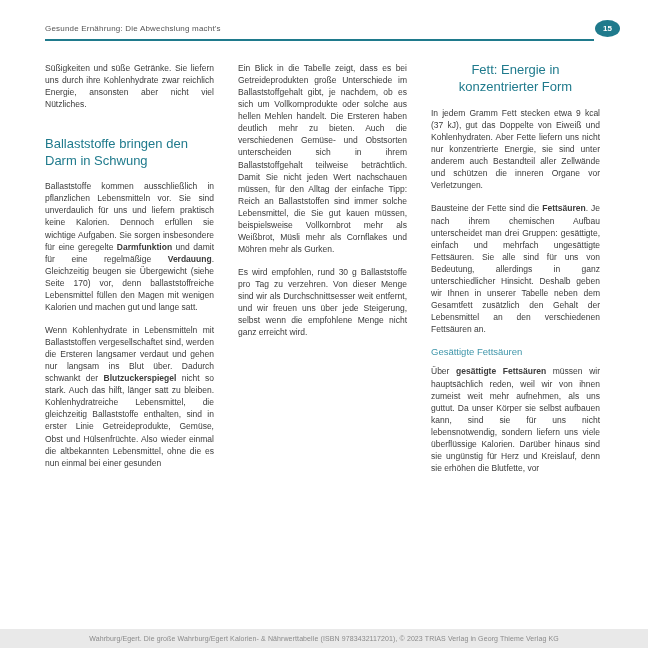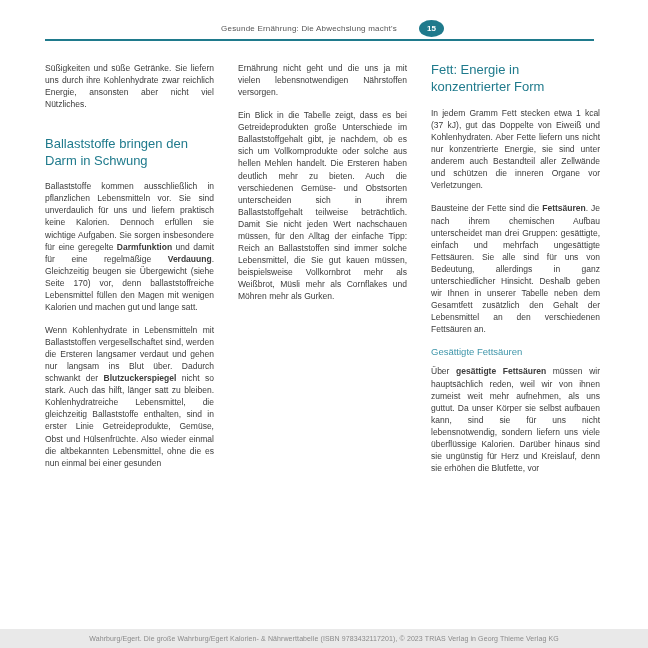--- a/index.html
+++ b/index.html
@@ -15,21 +15,21 @@
   .page{
     position:relative;
     width:648px;height:648px;
     background:#ffffff;
     overflow:hidden;
   }
   .header{
     position:absolute;top:20px;left:45px;right:28px;
   }
   .header-row{
-    display:flex;justify-content:center;align-items:center;gap:22px;
+    display:flex;justify-content:space-between;align-items:center;gap:22px;
   }
   .running-head{
     font-size:8px;color:#555555;letter-spacing:0.2px;
   }
   .page-badge{
     width:25px;height:17px;border-radius:50%;
     background:var(--accent);color:#ffffff;
     font-size:8px;font-weight:bold;
     display:flex;align-items:center;justify-content:center;
     flex:0 0 auto;
@@ -50,21 +50,21 @@
     text-align:justify;margin-bottom:11px;
   }
   .heading{
     font-size:13px;line-height:1.27;font-weight:normal;
     color:var(--accent);
     margin-top:26px;margin-bottom:11px;
   }
   .heading-top{
     font-size:13px;line-height:1.27;font-weight:normal;
     color:var(--accent);
-    margin-top:0;margin-bottom:12px;
+    margin-top:0;margin-bottom:12px;text-align:center;
   }
   .subheading{
     font-size:9.5px;line-height:1.3;font-weight:normal;
     color:var(--subhead);
     margin-top:10px;margin-bottom:7px;
   }
   .footer-bar{
     position:absolute;left:0;right:0;bottom:0;height:19px;
     background:var(--footerbg);
     display:flex;align-items:center;justify-content:center;
@@ -90,27 +90,27 @@
   <main class="columns">
 
     <section class="col">
       <p class="body">Süßigkeiten und süße Getränke. Sie liefern uns durch ihre Kohlenhydrate zwar reichlich Energie, ansonsten aber nicht viel Nützliches.</p>
       <h2 class="heading">Ballaststoffe bringen den Darm in Schwung</h2>
       <p class="body"><span>Ballaststoffe kommen ausschließlich in pflanzlichen Lebensmitteln vor. Sie sind unverdaulich für uns und liefern praktisch keine Kalorien. Dennoch erfüllen sie wichtige Aufgaben. Sie sorgen insbesondere für eine geregelte </span><span style="font-weight: bold;">Darmfunktion</span><span> und damit für eine regelmäßige </span><span style="font-weight: bold;">Verdauung</span><span>. Gleichzeitig beugen sie Übergewicht (siehe Seite 170) vor, denn ballaststoffreiche Lebensmittel füllen den Magen mit wenigen Kalorien und machen gut und lange satt.</span></p>
       <p class="body"><span>Wenn Kohlenhydrate in Lebensmitteln mit Ballaststoffen vergesellschaftet sind, werden die Ersteren langsamer verdaut und gehen nur langsam ins Blut über. Dadurch schwankt der </span><span style="font-weight: bold;">Blutzuckerspiegel</span><span> nicht so stark. Auch das hilft, länger satt zu bleiben. Kohlenhydratreiche Lebensmittel, die gleichzeitig Ballaststoffe enthalten, sind in erster Linie Getreideprodukte, Gemüse, Obst und Hülsenfrüchte. Also wieder einmal die altbekannten Lebensmittel, ohne die es nun einmal bei einer gesunden</span></p>
     </section>
 
     <section class="col">
-      <p class="body">Ernährung nicht geht und die uns ja mit vielen lebensnotwendigen Nährstoffen versorgen.</p>
       <p class="body">Ein Blick in die Tabelle zeigt, dass es bei Getreideprodukten große Unterschiede im Ballaststoffgehalt gibt, je nachdem, ob es sich um Vollkornprodukte oder solche aus hellen Mehlen handelt. Die Ersteren haben deutlich mehr zu bieten. Auch die verschiedenen Gemüse- und Obstsorten unterscheiden sich in ihrem Ballaststoffgehalt teilweise beträchtlich. Damit Sie nicht jeden Wert nachschauen müssen, für den Alltag der einfache Tipp: Reich an Ballaststoffen sind immer solche Lebensmittel, die Sie gut kauen müssen, beispielsweise Vollkornbrot mehr als Weißbrot, Müsli mehr als Cornflakes und Möhren mehr als Gurken.</p>
+      <p class="body">Es wird empfohlen, rund 30 g Ballaststoffe pro Tag zu verzehren. Von dieser Menge sind wir als Durchschnittsesser weit entfernt, und wir freuen uns über jede Steigerung, selbst wenn die empfohlene Menge nicht ganz erreicht wird.</p>
     </section>
 
     <section class="col">
       <h2 class="heading-top">Fett: Energie in konzentrierter Form</h2>
-      <p class="body">In jedem Gramm Fett stecken etwa 1 kcal (37 kJ), gut das Doppelte von Eiweiß und Kohlenhydraten. Aber Fette liefern uns nicht nur konzentrierte Energie, sie sind unter anderem auch Bestandteil aller Zellwände und schützen die inneren Organe vor Verletzungen.</p>
+      <p class="body">In jedem Gramm Fett stecken etwa 9 kcal (37 kJ), gut das Doppelte von Eiweiß und Kohlenhydraten. Aber Fette liefern uns nicht nur konzentrierte Energie, sie sind unter anderem auch Bestandteil aller Zellwände und schützen die inneren Organe vor Verletzungen.</p>
       <p class="body"><span>Bausteine der Fette sind die </span><span style="font-weight: bold;">Fettsäuren</span><span>. Je nach ihrem chemischen Aufbau unterscheidet man drei Gruppen: gesättigte, einfach und mehrfach ungesättigte Fettsäuren. Sie alle sind für uns von Bedeutung, allerdings in ganz unterschiedlicher Hinsicht. Deshalb geben wir Ihnen in unserer Tabelle neben dem Gesamtfett zusätzlich den Gehalt der Lebensmittel an den verschiedenen Fettsäuren an.</span></p>
       <h3 class="subheading">Gesättigte Fettsäuren</h3>
       <p class="body"><span>Über </span><span style="font-weight: bold;">gesättigte Fettsäuren</span><span> müssen wir hauptsächlich reden, weil wir von ihnen zumeist weit mehr aufnehmen, als uns guttut. Da unser Körper sie selbst aufbauen kann, sind sie für uns nicht lebensnotwendig, sondern liefern uns viele überflüssige Kalorien. Darüber hinaus sind sie ungünstig für Herz und Kreislauf, denn sie erhöhen die Blutfette, vor</span></p>
     </section>
 
   </main>
 
   <footer class="footer-bar">
     <span class="footer-text">Wahrburg/Egert. Die große Wahrburg/Egert Kalorien- &amp; Nährwerttabelle (ISBN 9783432117201), © 2023 TRIAS Verlag in Georg Thieme Verlag KG</span>
   </footer>

